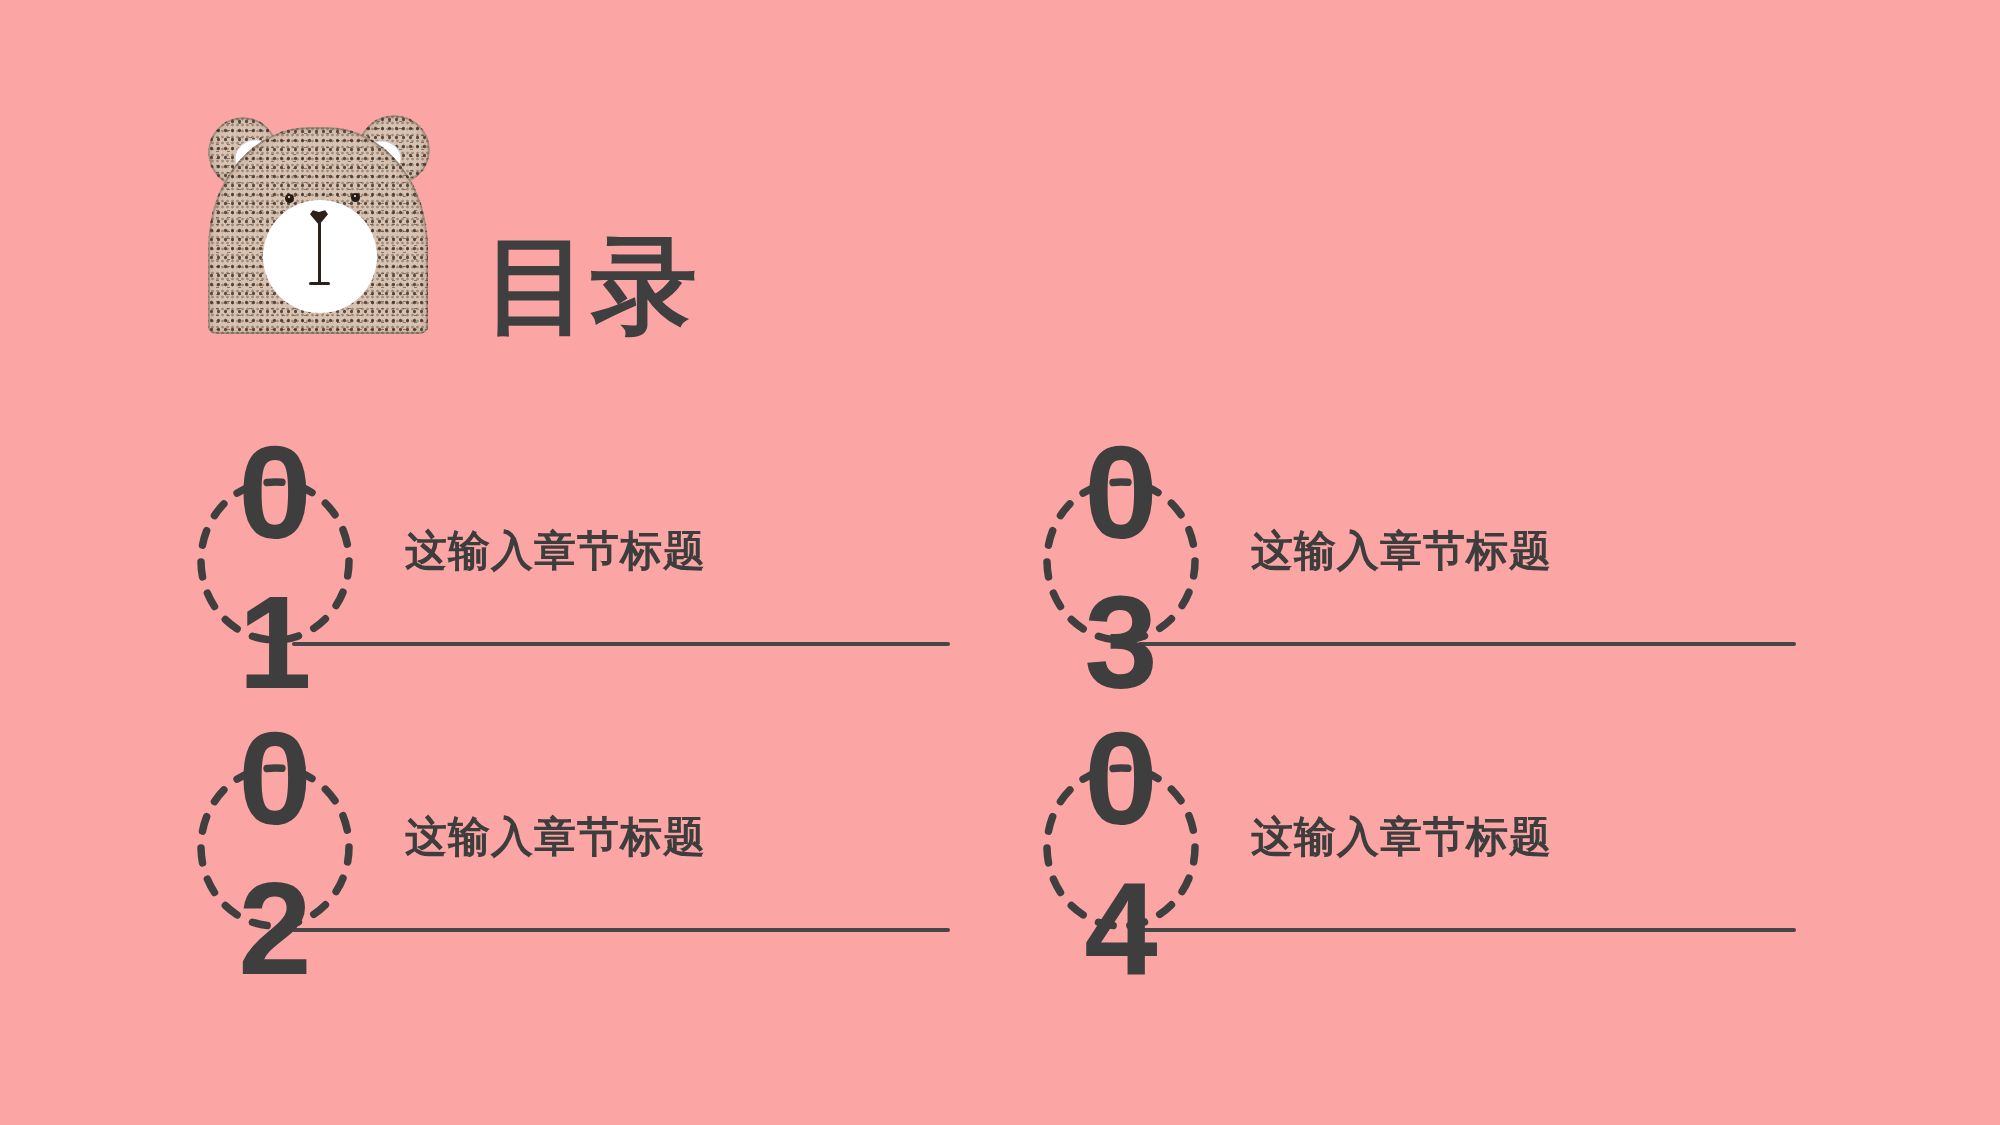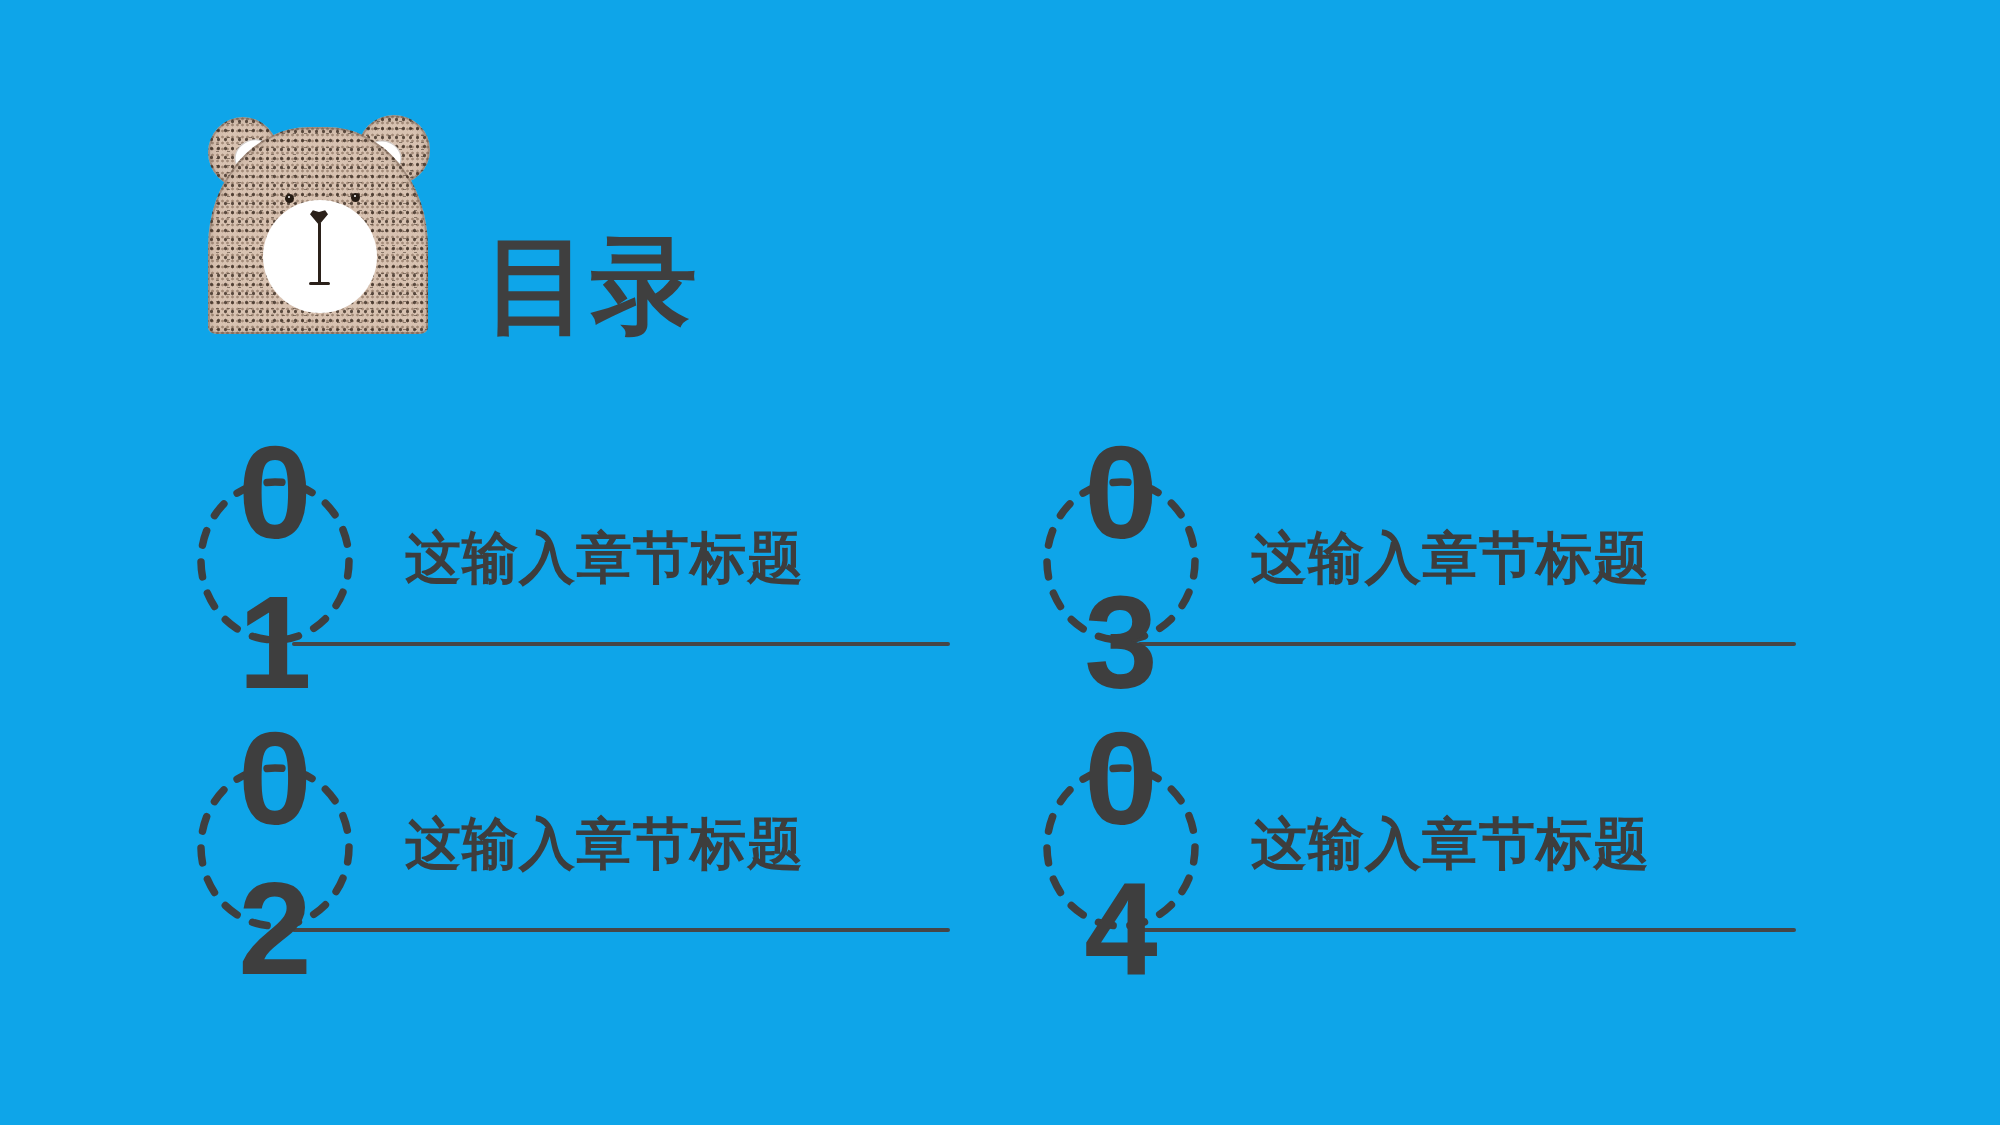--- a/index.html
+++ b/index.html
@@ -1,17 +1,17 @@
 <!DOCTYPE html>
 <html><head>
 <meta charset="utf-8">
 <style>
   html,body { margin:0; padding:0; background:#ffffff; }
   .slide {
-    position:relative; width:2000px; height:1125px; background:#0ea5e9;
+    position:relative; width:2000px; height:1125px; background:#fca5a5;
     overflow:hidden; font-family:"Liberation Sans","DejaVu Sans",sans-serif;
   }
 
   
   .bear { position:absolute; left:206px; top:110px; width:226px; height:224px; }
   .fur {
     background-color:#d8c2b1;
     background-image:
       radial-gradient(rgba(56,41,31,0.78) 1.1px, transparent 1.7px),
       radial-gradient(rgba(56,41,31,0.50) 1px, transparent 1.5px),
@@ -78,21 +78,21 @@
     position:absolute; left:275px; transform:translateX(-50%);
     font-size:132px; line-height:1; font-weight:bold; color:#3e3e3e; z-index:3;
   }
   .toc-num.top    { top:427px; }
   .toc-num.bottom { top:577px; }
 
   .toc-circle { position:absolute; left:191px; top:472px; z-index:1; }
 
   .toc-label {
     position:absolute; left:405px; top:530px; z-index:2;
-    font-size:56px; line-height:1; font-weight:bold; color:#3d3d3d;
+    font-size:42px; line-height:1; font-weight:bold; color:#3d3d3d;
     white-space:nowrap; letter-spacing:1px;
   }
   .toc-line {
     position:absolute; left:292px; top:642px; width:658px; height:4px;
     background:#464646; border-radius:2px; z-index:2;
   }
 </style>
 </head>
 <body>
 

